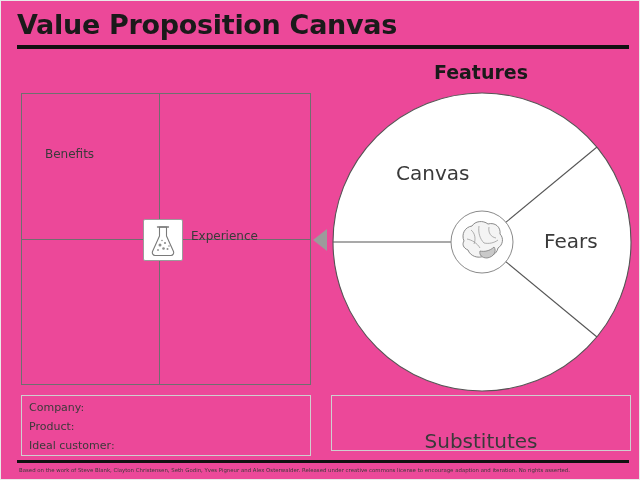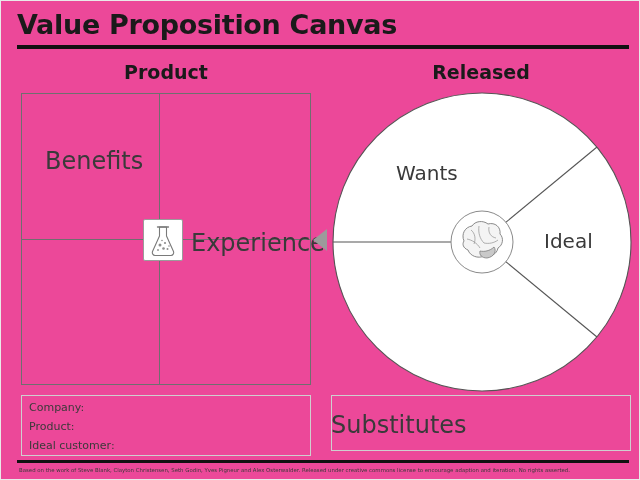--- a/index.html
+++ b/index.html
@@ -82,21 +82,21 @@
     position: absolute;
     left: 176px;
     top: 238px;
     width: 134px;
     height: 1px;
     background: #6f6f6f;
   }
 
   .quad-label {
     position: absolute;
-    font-size: 24px;
+    font-size: 12px;
     color: #3a3a3a;
     white-space: nowrap;
   }
   #label-benefits   { left: 44px;  top: 146px; }
   #label-features   { left: 44px;  top: 302px; }
   #label-experience { left: 190px; top: 228px; }
 
   
   #flask-box {
     position: absolute;
@@ -162,23 +162,24 @@
     left: 330px;
     top: 394px;
     width: 300px;
     height: 56px;
     border: 1px solid #cfcfcf;
     box-sizing: border-box;
   }
   #label-substitutes {
     position: absolute;
     left: 330px;
-    top: 410px;
+    top: 428px;
     width: 300px;
-    font-size: 24px;
+    text-align: center;
+    font-size: 20px;
     color: #3a3a3a;
     white-space: nowrap;
   }
 
   
   #footer-rule {
     position: absolute;
     left: 16px;
     top: 459px;
     width: 612px;
@@ -196,22 +197,21 @@
   }
 </style>
 </head>
 <body>
 
 <div id="canvas">
 
   <div id="title">Value Proposition Canvas</div>
   <div id="title-rule"></div>
 
-  <div id="head-product" class="col-head">Product</div>
-  <div id="head-customer" class="col-head">Released</div>
+  <div id="head-customer" class="col-head">Features</div>
 
   <div id="product-box"></div>
   <div id="product-vline"></div>
   <div id="product-hline"></div>
   <div id="product-hline-right"></div>
 
   <div id="label-benefits" class="quad-label">Benefits</div>
   <div id="label-experience" class="quad-label">Experience</div>
 
   <div id="flask-box">
@@ -251,22 +251,22 @@
         <path d="M140 139 C144 142, 145 148, 143 153" fill="none" stroke="#8f8f8f" stroke-width="0.7"></path>
         <path d="M158 136 C157 142, 160 146, 165 147" fill="none" stroke="#8f8f8f" stroke-width="0.7"></path>
         <path d="M136 148 C141 149, 146 152, 149 157" fill="none" stroke="#8f8f8f" stroke-width="0.7"></path>
         <path d="M153 152 C158 153, 163 152, 167 149" fill="none" stroke="#8f8f8f" stroke-width="0.7"></path>
         <path d="M149 160 C153 161, 159 160, 163 156
                  C166 160, 163 166, 156 167 C151 167, 148 164, 149 160 Z" fill="#c9c9c9" stroke="#7d7d7d" stroke-width="0.8"></path>
       </g>
     </svg>
   </div>
 
-  <div id="label-wants" class="sector-label">Wants</div>
-  <div id="label-fears" class="sector-label">Ideal</div>
+  <div id="label-wants" class="sector-label">Canvas</div>
+  <div id="label-fears" class="sector-label">Fears</div>
 
   <div id="form-box"></div>
   <div id="form-line-0" class="form-line">Company:</div>
   <div id="form-line-1" class="form-line">Product:</div>
   <div id="form-line-2" class="form-line">Ideal customer:</div>
 
   <div id="subs-box"></div>
   <div id="label-substitutes">Substitutes</div>
 
   <div id="footer-rule"></div>

